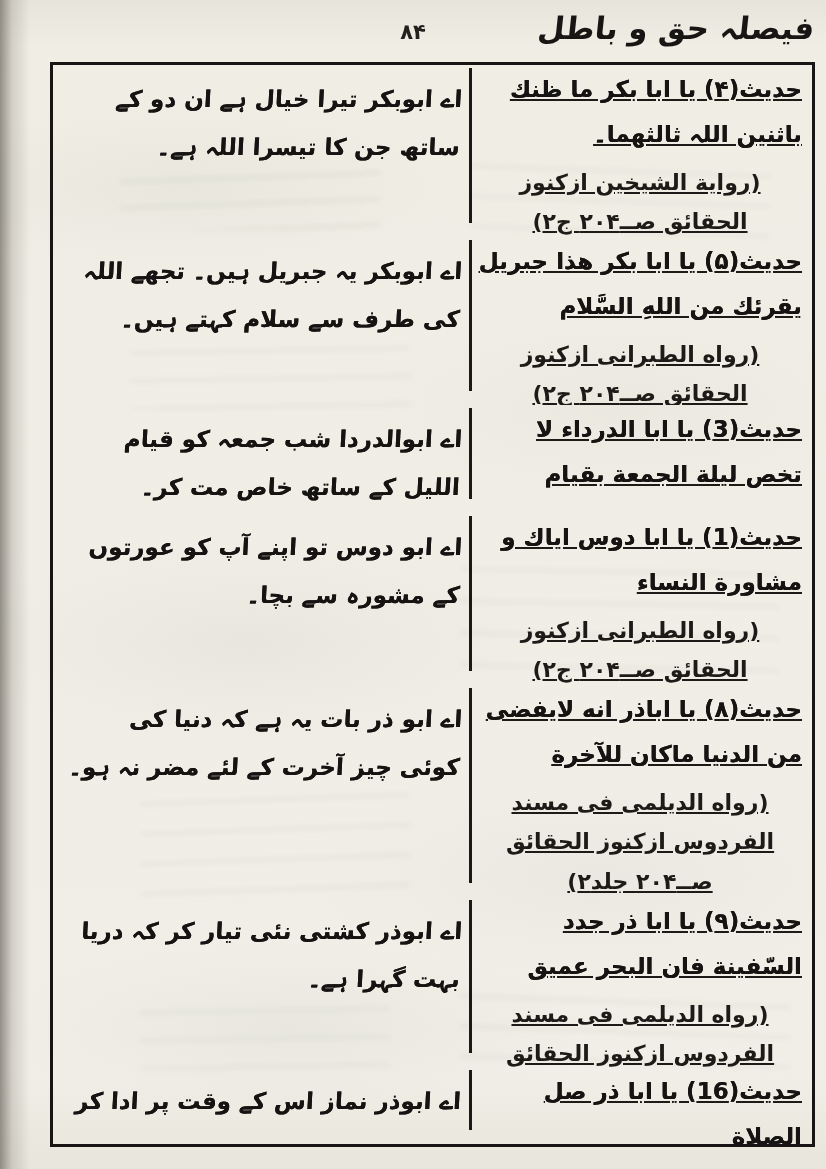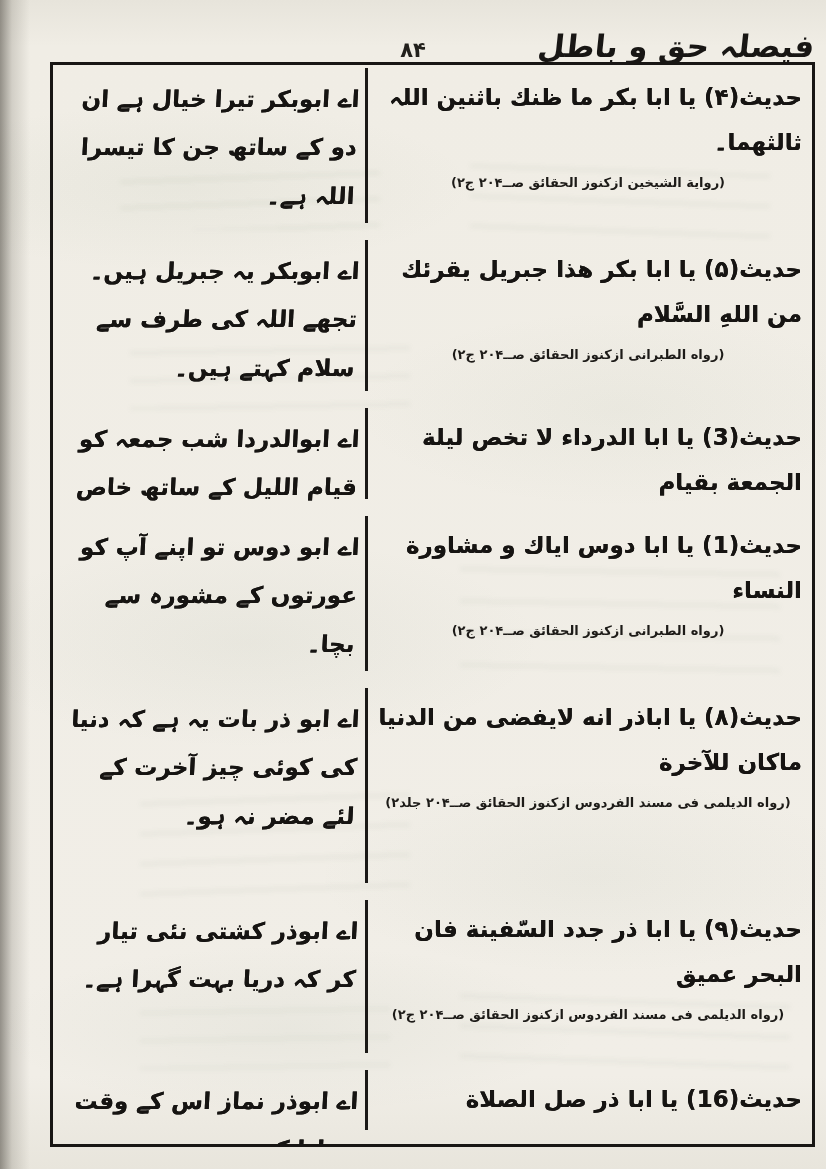--- a/index.html
+++ b/index.html
@@ -39,21 +39,21 @@
   .g4{ left:460px; top:560px; width:320px; height:120px;
        background:repeating-linear-gradient(1deg, transparent 0 13px, rgba(120,140,115,.15) 13px 17px, transparent 17px 32px); }
   .g5{ left:140px; top:790px; width:270px; height:110px;
        background:repeating-linear-gradient(178deg, transparent 0 12px, rgba(118,138,112,.15) 12px 16px, transparent 16px 30px); }
   .g6{ left:460px; top:980px; width:330px; height:90px;
        background:repeating-linear-gradient(2deg, transparent 0 12px, rgba(118,138,112,.14) 12px 16px, transparent 16px 30px); }
   .g7{ left:140px; top:1000px; width:250px; height:70px;
        background:repeating-linear-gradient(179deg, transparent 0 11px, rgba(118,138,112,.13) 11px 15px, transparent 15px 28px); }
 
   
-  .page-header{ position:absolute; top:24px; left:0; width:100%; height:56px; }
+  .page-header{ position:absolute; top:6px; left:0; width:100%; height:56px; }
   .book-title{
     position:absolute; top:4px; right:12px;
     font-size:31px; font-weight:bold;
     transform:skewX(-6deg);
     letter-spacing:-1px;
     color:#181614;
   }
   .page-number{
     position:absolute; top:14px; left:50%; transform:translateX(-50%);
     font-size:21px; font-weight:bold; color:#22201c;
@@ -69,38 +69,39 @@
   }
   .row{ display:flex; flex-direction:row; width:100%; overflow:hidden; }
   .row:nth-of-type(1){ height:172px; }
   .row:nth-of-type(2){ height:168px; }
   .row:nth-of-type(3){ height:108px; }
   .row:nth-of-type(4){ height:172px; }
   .row:nth-of-type(5){ height:212px; }
   .row:nth-of-type(6){ height:170px; }
   .row:nth-of-type(7){ flex:1; }
   .arabic-cell{
-    width:444px; padding:10px 10px 4px 6px;
+    width:340px; padding:2px 10px 4px 6px;
     text-align:right;
+    text-decoration:underline;
   }
   .divider{
     width:3px; background:#1b1917;
     margin:3px 0 14px 0;
   }
   .urdu-cell{
     flex:1; padding:10px 8px 4px 10px;
     text-align:right;
   }
   .hadith-text{
     font-size:23px; font-weight:bold; line-height:1.95;
     color:#161412;
     text-shadow:0 0 .5px #161412;
   }
   .source{
-    font-size:13px; font-weight:bold; line-height:1.8;
+    font-size:22px; font-weight:bold; line-height:1.8;
     text-align:center; color:#1d1b18;
     margin-top:6px;
   }
   .source:empty{ display:none; }
   .urdu-text{
     font-size:23px; font-weight:bold; line-height:2.1;
     color:#161412;
     text-shadow:0 0 .5px #161412;
     transform:skewX(-3deg);
   }

